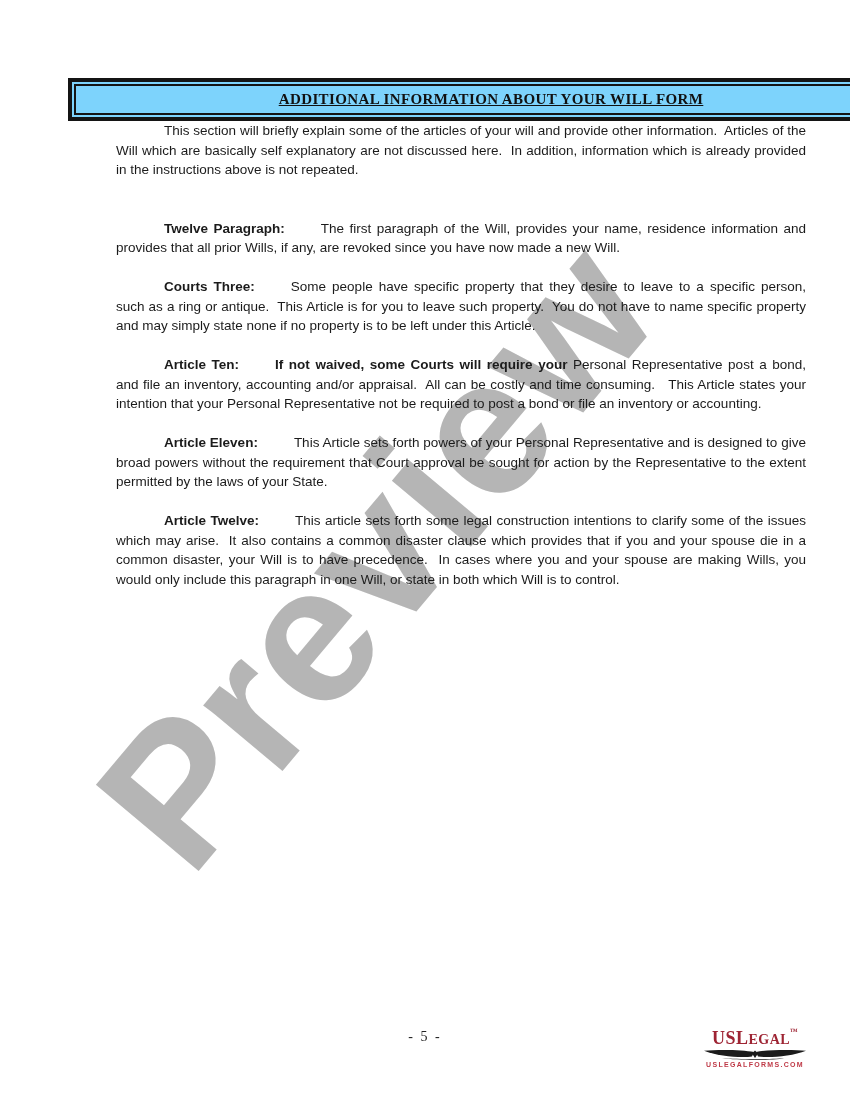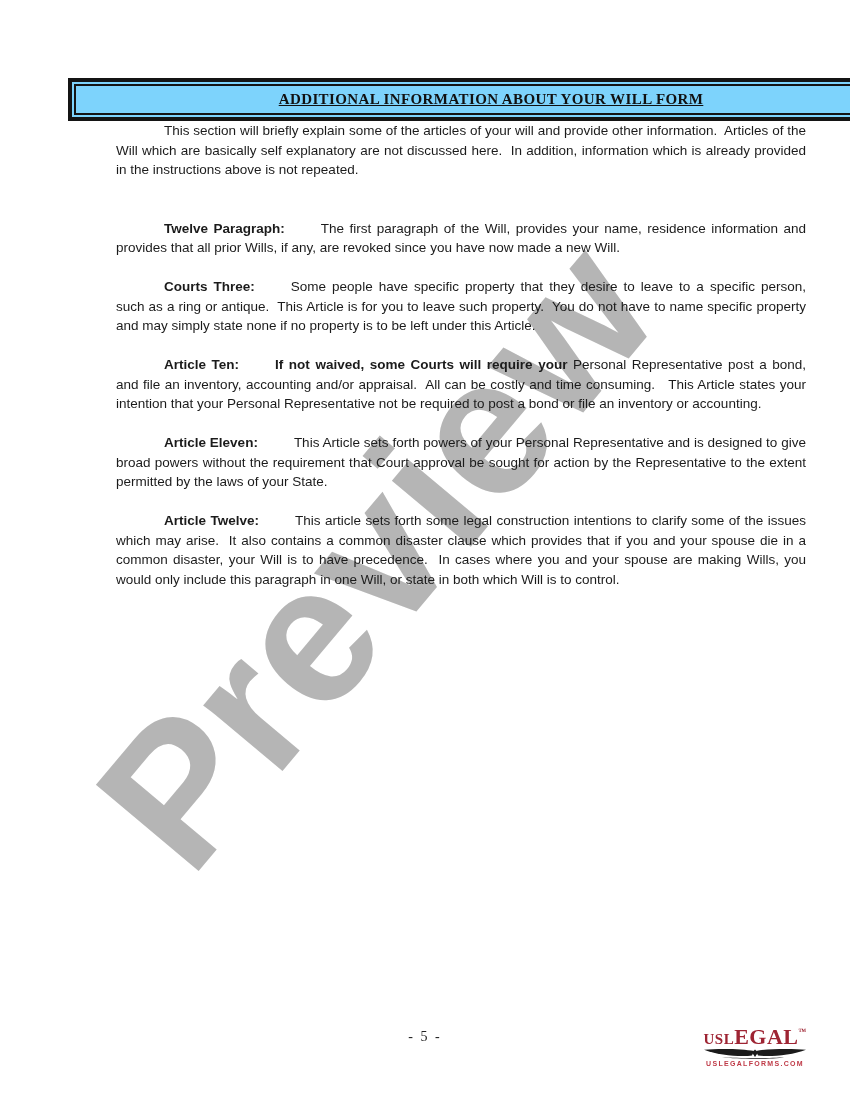--- a/index.html
+++ b/index.html
@@ -45,22 +45,22 @@
     font-family:"Liberation Serif", serif; font-size:14px; color:#222222;
     letter-spacing:2px;
   }
   .logo {
     position:absolute; top:1021px; right:36px; width:118px; z-index:1; text-align:center;
   }
   .logo-text {
     font-family:"Liberation Serif", serif; font-weight:bold; line-height:22px;
     white-space:nowrap;
   }
-  .logo-big   { font-size:15px; letter-spacing:0.5px; }
-  .logo-small { font-size:22px; letter-spacing:0.5px; }
+  .logo-big   { font-size:18px; letter-spacing:0.5px; }
+  .logo-small { font-size:14px; letter-spacing:0.5px; }
   .logo-tm    { font-size:8px; vertical-align:10px; }
   .logo-wings { display:block; width:106px; height:12px; margin:-2px auto 0 auto; }
   .logo-site  {
     display:block; margin-top:0px; font-family:"Liberation Sans", sans-serif;
     font-size:7px; font-weight:bold; letter-spacing:1.3px; white-space:nowrap;
   }
 </style>
 </head>
 <body>
 

